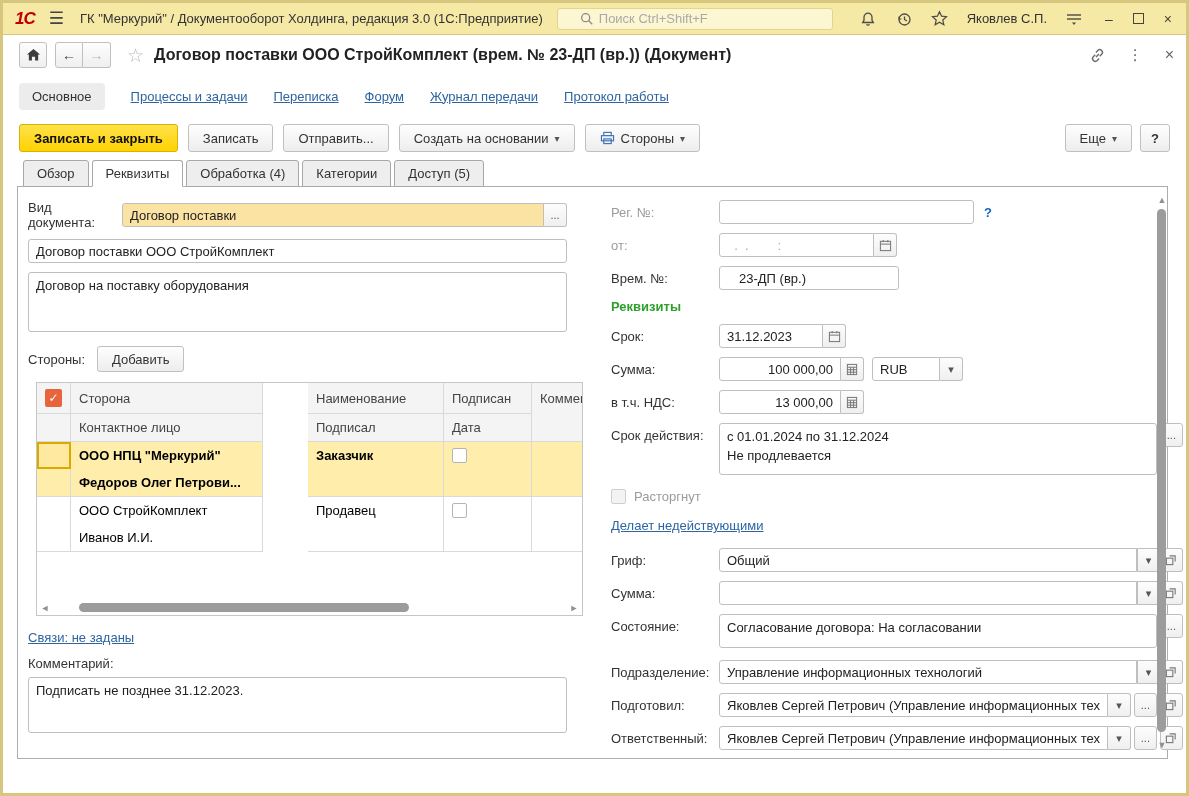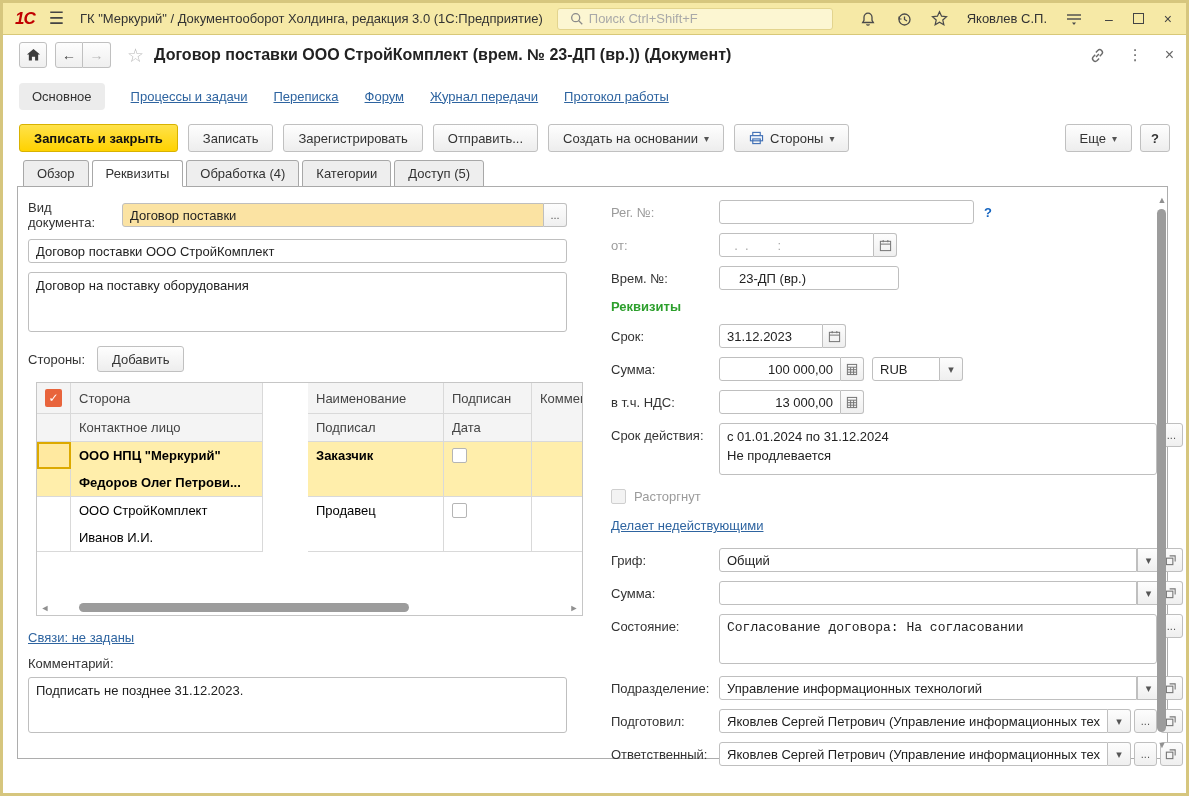--- a/index.html
+++ b/index.html
@@ -4,21 +4,21 @@
 <style>
   * { box-sizing: border-box; margin: 0; padding: 0; }
   body { font-family: "Liberation Sans", "DejaVu Sans", sans-serif; background: #fff; }
   .frame { width: 1189px; height: 796px; border: 3px solid #d6c67e; background: #fff; position: relative; overflow: hidden; display: flex; flex-direction: column; }
 
   
   .titlebar { height: 32px; background: #f6e9a6; border-bottom: 1px solid #d8c878; display: flex; align-items: center; padding: 0 8px 0 12px; flex: none; }
   .logo1c { color: #c00000; font-weight: bold; font-style: italic; font-size: 17px; letter-spacing: -1px; margin-right: 14px; }
   .hamburger { font-size: 17px; color: #444; margin-right: 16px; cursor: pointer; }
   .app-title { font-size: 13px; color: #333; white-space: nowrap; margin-right: 14px; }
-  .searchbox { flex: 1; max-width: 310px; height: 22px; background: #fcf6d2; border: 1px solid #e3d48e; border-radius: 3px; display: flex; align-items: center; padding: 0 12px; gap: 5px; }
+  .searchbox { flex: 1; max-width: 310px; height: 22px; background: #fcf6d2; border: 1px solid #e3d48e; border-radius: 3px; display: flex; align-items: center; padding: 0 22px; gap: 5px; }
   .searchbox input { border: none; outline: none; background: transparent; font-size: 13px; width: 100%; color: #333; font-family: inherit; }
   .searchbox input::placeholder { color: #a9a9a9; }
   .tb-icons { display: flex; align-items: center; gap: 18px; margin-left: 26px; }
   .tb-ic { width: 18px; height: 18px; display: inline-flex; align-items: center; justify-content: center; color: #4a4a4a; cursor: pointer; }
   .tb-user { font-size: 13px; color: #333; cursor: pointer; }
   .winbtns { display: flex; align-items: center; gap: 20px; margin-left: 22px; margin-right: 6px; color: #444; }
   .winbtn { font-size: 14px; cursor: pointer; line-height: 1; }
   .maxbtn { width: 11px; height: 11px; border: 1px solid #444; display: inline-block; }
 
   
@@ -185,21 +185,20 @@
     <span class="navlink">Процессы и задачи</span>
     <span class="navlink">Переписка</span>
     <span class="navlink">Форум</span>
     <span class="navlink">Журнал передачи</span>
     <span class="navlink">Протокол работы</span>
   </div>
 
   <div class="cmdbar">
     <span class="btn primary">Записать и закрыть</span>
     <span class="btn">Записать</span>
-    <span class="btn">Зарегистрировать</span>
     <span class="btn">Отправить...</span>
     <span class="btn">
       <span>Создать на основании</span>
       <span class="caret">▾</span>
     </span>
     <span class="btn">
       <span>
         <svg width="15" height="14" viewBox="0 0 16 15" fill="none" stroke="#3f6fb5" stroke-width="1.2">
             <rect x="4" y="1.5" width="8" height="3.5"></rect>
             <rect x="1.5" y="5" width="13" height="5.5" fill="#eef3fa"></rect>
@@ -443,21 +442,21 @@
             <svg width="12" height="12" viewBox="0 0 13 13" fill="none" stroke="#777" stroke-width="1.2">
                 <rect x="1.5" y="4.5" width="7" height="7"></rect>
                 <polyline points="5,2 11,2 11,8"></polyline>
               </svg>
           </span>
         </span>
       </div>
 
       <div class="fldrow" style="align-items:flex-start;">
         <span class="lbl rlbl" style="padding-top:5px;">Состояние:</span>
-        <span class="areabox" style="flex:1; height:50px;font-family:Liberation Mono, monospace;">Согласование договора: На согласовании</span>
+        <span class="areabox" style="flex:1; height:34px;">Согласование договора: На согласовании</span>
         <span class="mini std">...</span>
       </div>
 
       <div class="fldrow" style="margin-top:12px;">
         <span class="lbl rlbl">Подразделение:</span>
         <span class="attached" style="flex:1;">
           <span class="fld" style="flex:1; border-radius:3px 0 0 3px;">Управление информационных технологий</span>
           <span class="mini">▾</span>
           <span class="mini rt">
             <svg width="12" height="12" viewBox="0 0 13 13" fill="none" stroke="#777" stroke-width="1.2">

